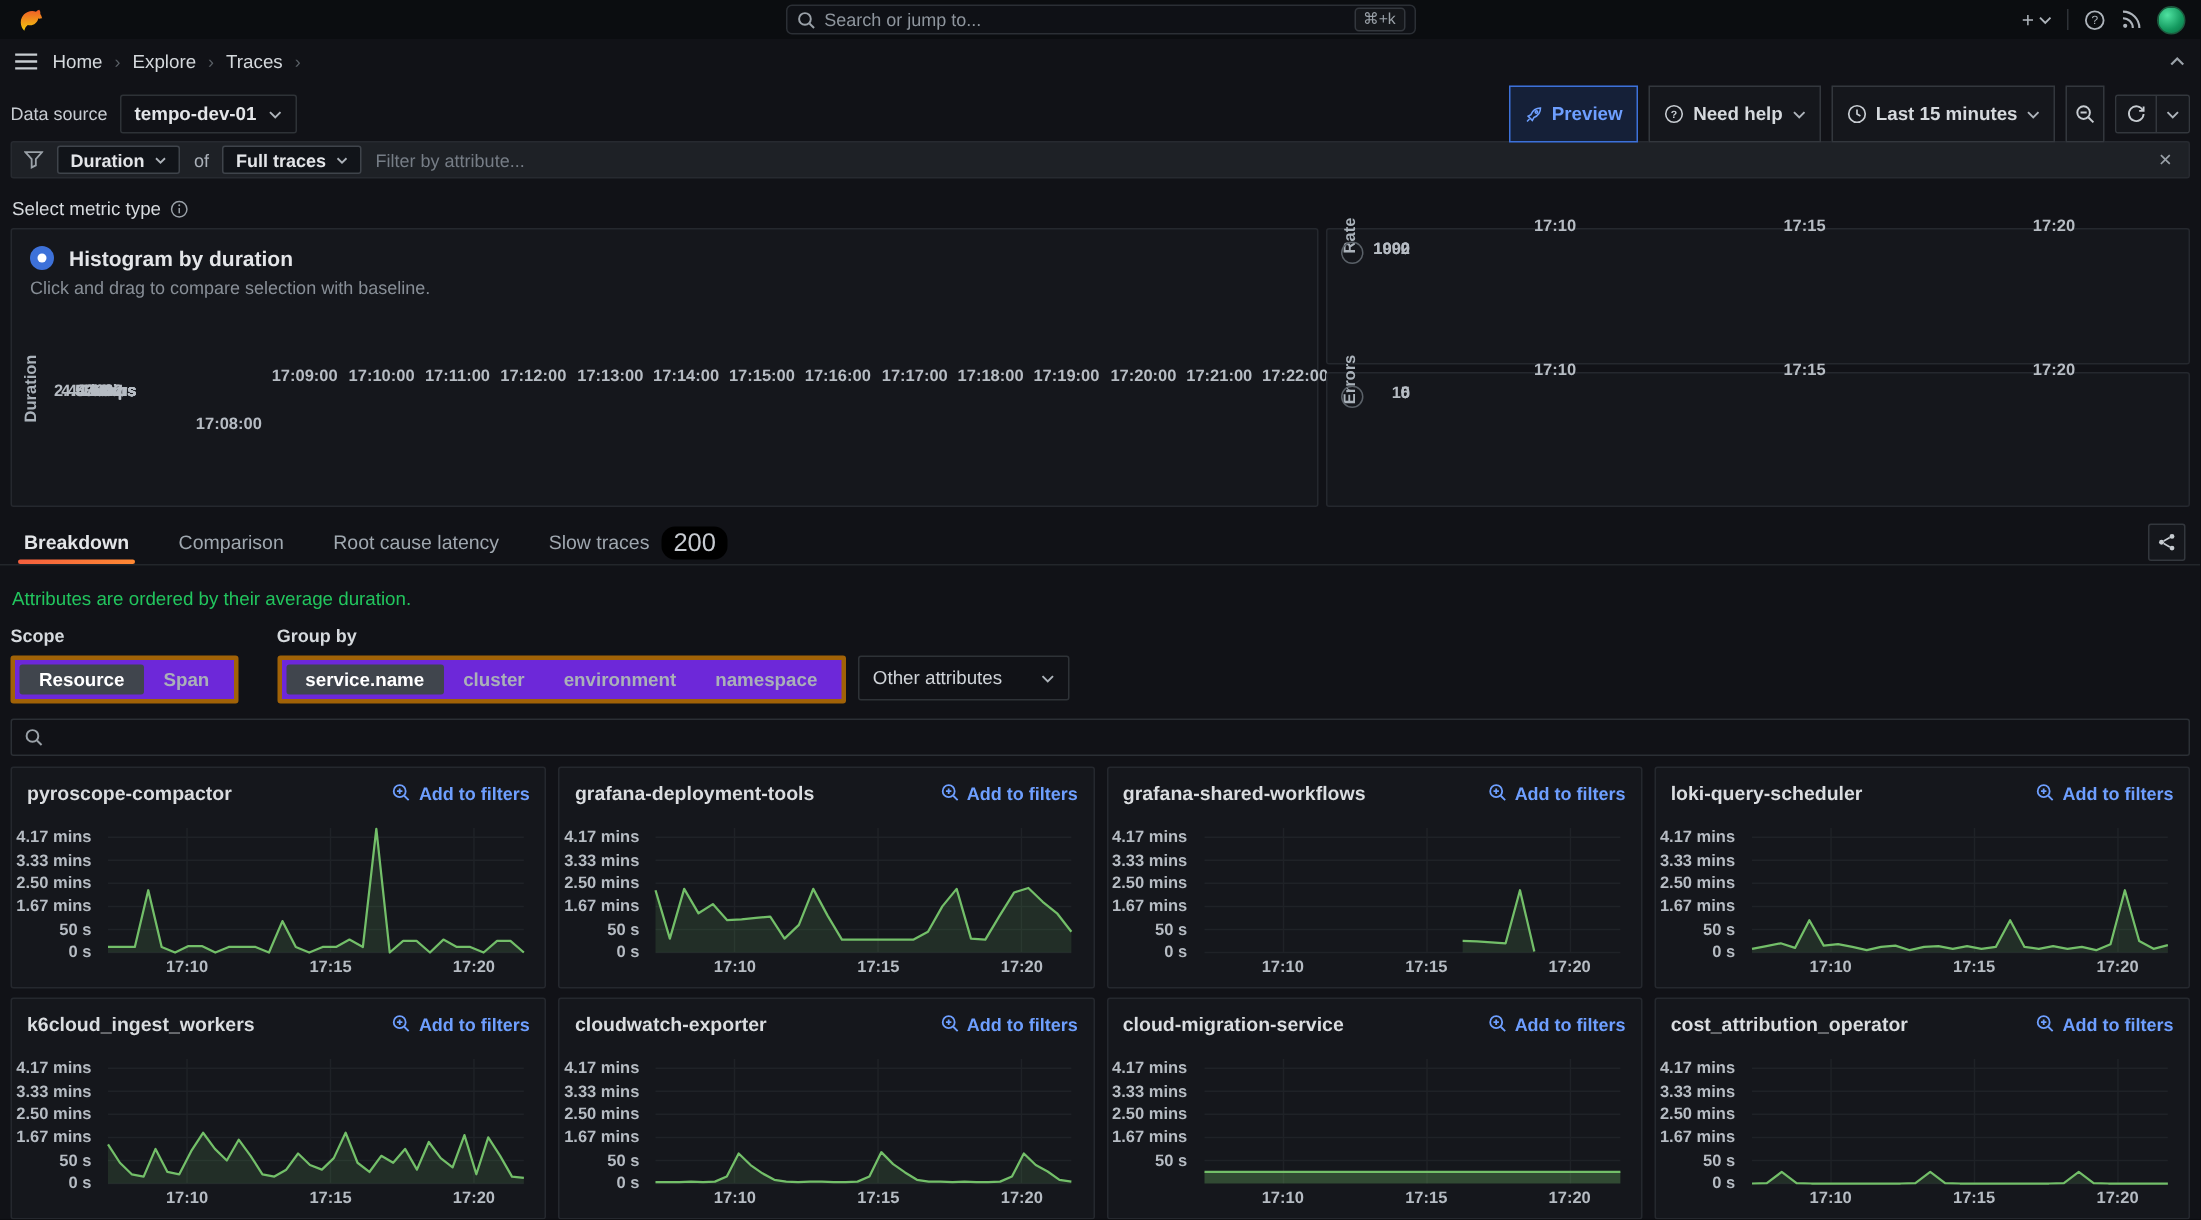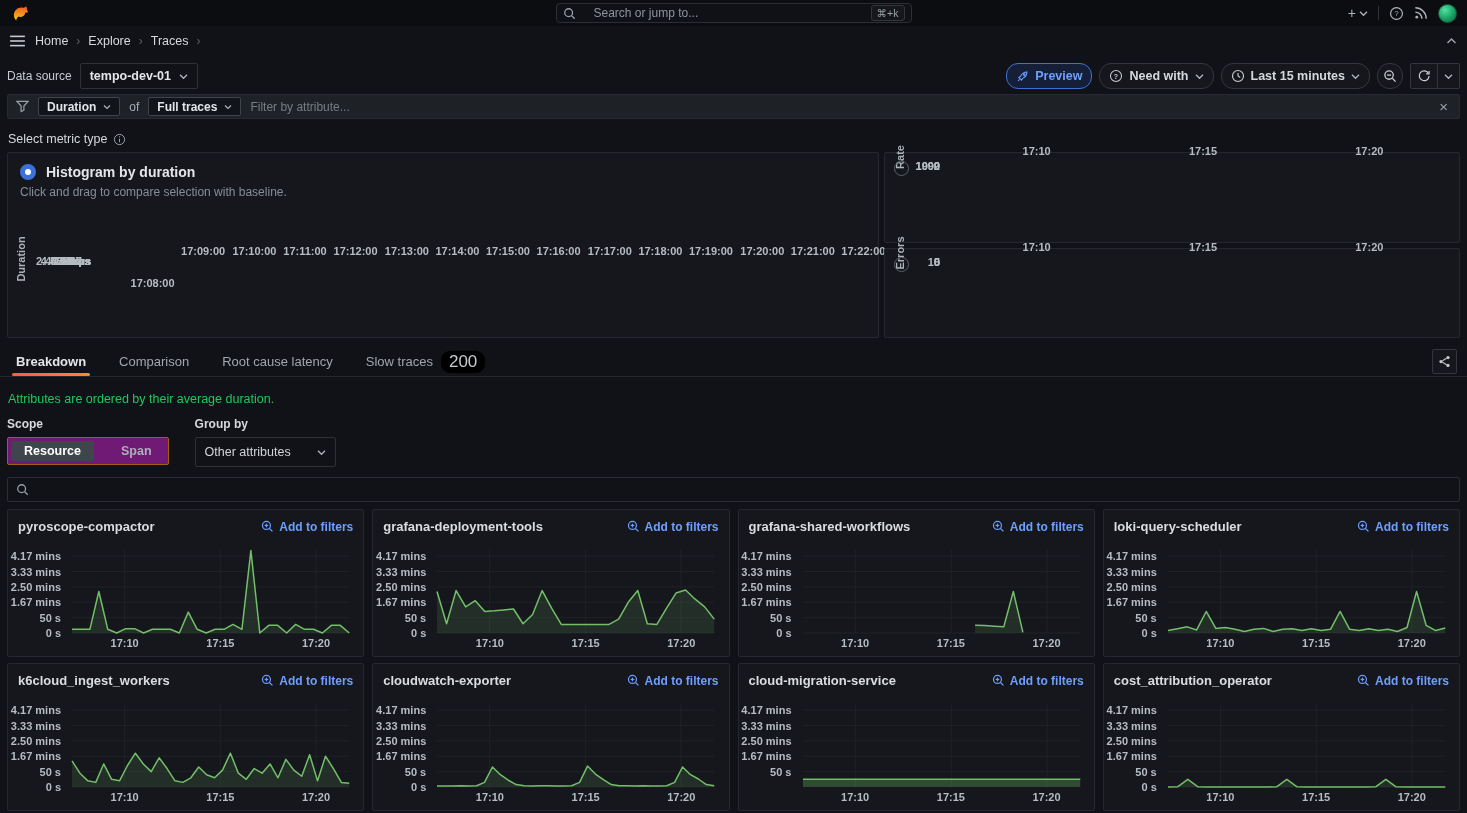--- a/index.html
+++ b/index.html
@@ -3,22 +3,22 @@
 <meta charset="utf-8">
 <style>
   *{box-sizing:border-box;margin:0;padding:0}
   html,body{background:#0b0d10}
   body{font-family:"Liberation Sans","DejaVu Sans",sans-serif;color:#d8dade;font-size:12px}
   .app{position:relative;width:1467px;height:813px;background:#111217;overflow:hidden}
 
   
   .topbar{height:26px;background:#0b0d10;display:flex;align-items:center;padding:0 10px;position:relative}
   .logo{width:20px;height:20px;display:flex;align-items:center;justify-content:center;cursor:pointer}
-  .topsearch{position:absolute;left:50%;transform:translateX(-50%);top:3px;width:356px;height:20px;
-    background:#0f1116;border:1px solid #2b2f35;border-radius:4px;display:flex;align-items:center;gap:18px;padding:0 6px}
+  .topsearch{position:absolute;left:50%;transform:translateX(-50%);top:3px;width:420px;height:20px;
+    background:#0f1116;border:1px solid #2b2f35;border-radius:4px;display:flex;align-items:center;gap:6px;padding:0 6px}
   .topsearch input{flex:1;background:transparent;border:none;outline:none;color:#c7ccd1;font-size:12px}
   .topsearch input::placeholder{color:#8e959d}
   .kbd{border:1px solid #33373d;border-radius:3px;padding:0 5px;font-size:10.5px;color:#9aa1a8;background:#15171b;line-height:14px}
   .topright{margin-left:auto;display:flex;align-items:center;gap:10px}
   .tbtn{display:flex;align-items:center;gap:3px;color:#aeb4bb;cursor:pointer;font-size:14px}
   .vsep{width:1px;height:14px;background:#2e3237}
   .avatar{width:19px;height:19px;border-radius:50%;background:radial-gradient(circle at 35% 30%,#4fe2a1,#14995f 60%,#0a6b41);border:1px solid #1d5c3f;cursor:pointer}
 
   
   .crumbrow{height:30px;display:flex;align-items:center;gap:10px;padding:0 10px}
@@ -28,21 +28,21 @@
   .sep{color:#5a6066;font-size:12px}
   .collapse{margin-left:auto;cursor:pointer;display:flex;color:#9aa1a8}
 
   
   .controlsrow{height:32px;margin-top:4px;padding:0 7px;display:flex;align-items:center;justify-content:space-between}
   .dsleft{display:flex;align-items:center;gap:8px}
   .lbl{color:#c7cbd1;font-size:12px}
   .select{display:flex;align-items:center;gap:8px;border:1px solid #2e3237;background:#111217;border-radius:2px;
     height:26px;padding:0 9px;color:#e3e5e8;font-weight:700;font-size:12.5px;cursor:pointer}
   .ctlright{display:flex;align-items:center;gap:7px}
-  .btn{display:flex;align-items:center;gap:6px;height:26px;padding:0 9px;border-radius:12px;border:1px solid #33373d;
+  .btn{display:flex;align-items:center;gap:6px;height:38px;padding:0 9px;border-radius:0;border:1px solid #33373d;
     background:#15171c;color:#d5d9dd;font-size:12.5px;font-weight:600;cursor:pointer}
   .btn.preview{border-color:#3d71d9;background:#152038;color:#6e9fff}
   .btn.sq{width:26px;padding:0;justify-content:center}
   .split{display:flex;border:1px solid #33373d;border-radius:2px;overflow:hidden;height:26px}
   .split .seg{display:flex;align-items:center;justify-content:center;width:26px;background:#15171c;color:#d5d9dd;cursor:pointer}
   .split .seg+.seg{border-left:1px solid #33373d;width:22px}
 
   
   .filterrow{margin:2px 7px 0;height:25px;background:#1e2126;border:1px solid #272a30;border-radius:2px;
     display:flex;align-items:center;gap:9px;padding:0 8px}
@@ -91,21 +91,21 @@
     background:linear-gradient(90deg,#f55f3e,#ff8833)}
   .badge{background:#000000;color:#c7cbd1;border-radius:9px;padding:1px 8px;font-size:17px}
   .share{position:absolute;right:10px;top:2px;width:25px;height:25px;border:1px solid #33373d;border-radius:2px;
     background:#15171c;display:flex;align-items:center;justify-content:center;cursor:pointer;color:#c7ccd1}
 
   .note{margin:15px 0 0 8px;color:#22c55e;font-size:12.5px}
 
   
   .controls2{margin:11px 7px 0;display:flex;gap:26px}
   .glabel{font-size:12px;font-weight:700;color:#d5d9dd;margin-bottom:6px}
-  .btngroup{display:inline-flex;border:1px solid #a16207;border-radius:2px;background:#701a75;padding:3px;gap:14px}
+  .btngroup{display:inline-flex;border:3px solid #a16207;border-radius:2px;background:#6d28d9;padding:3px;gap:0}
   .bg-item{padding:3px 13px;border-radius:2px;color:#aab0b8;font-size:12.5px;font-weight:600;cursor:pointer;white-space:nowrap}
   .bg-item.active{background:#40454d;color:#fff}
   .gb-row{display:flex;gap:8px;align-items:stretch}
   .select.other{font-weight:400;color:#d0d4d9;gap:26px;height:30px}
   .viewgroup{margin-left:auto;margin-right:3px}
 
   .searchrow{margin:10px 7px 0;height:25px;border:1px solid #2b2f35;border-radius:2px;display:flex;align-items:center;gap:7px;padding:0 8px;background:#111217}
   .searchrow input{flex:1;background:transparent;border:none;outline:none;color:#c7ccd1;font-size:12.5px}
   .searchrow input::placeholder{color:#8e959d}
 
@@ -208,21 +208,21 @@
             <circle cx="10.2" cy="5.8" r="1"></circle>
             <path d="M4.5 11.5l-2 2"></path>
           </svg>
         <span>Preview</span>
       </button>
       <button class="btn">
         <svg width="14" height="14" viewBox="0 0 16 16" fill="none" stroke="#c7ccd1" stroke-width="1.2">
             <circle cx="8" cy="8" r="6.3"></circle>
             <text x="8" y="11" text-anchor="middle" font-size="8" stroke="none" fill="#c7ccd1">?</text>
           </svg>
-        <span>Need with</span>
+        <span>Need help</span>
         <svg width="9" height="7" viewBox="0 0 10 8" fill="none" stroke="#aeb4bb" stroke-width="1.5">
             <polyline points="1,2 5,6 9,2"></polyline>
           </svg>
       </button>
       <button class="btn">
         <svg width="14" height="14" viewBox="0 0 16 16" fill="none" stroke="#c7ccd1" stroke-width="1.3">
             <circle cx="8" cy="8" r="6.3"></circle>
             <path d="M8 4.5V8l2.6 1.6"></path>
           </svg>
         <span>Last 15 minutes</span>
@@ -1311,20 +1311,26 @@
     <div>
       <div class="glabel">Scope</div>
       <div class="btngroup">
         <span class="bg-item active">Resource</span>
         <span class="bg-item">Span</span>
       </div>
     </div>
     <div>
       <div class="glabel">Group by</div>
       <div class="gb-row">
+        <div class="btngroup">
+          <span class="bg-item active">service.name</span>
+          <span class="bg-item">cluster</span>
+          <span class="bg-item">environment</span>
+          <span class="bg-item">namespace</span>
+        </div>
         <div class="select other">
           <span>Other attributes</span>
           <svg width="9" height="7" viewBox="0 0 10 8" fill="none" stroke="#aeb4bb" stroke-width="1.5">
               <polyline points="1,2 5,6 9,2"></polyline>
             </svg>
         </div>
       </div>
     </div>
   </div>
 

